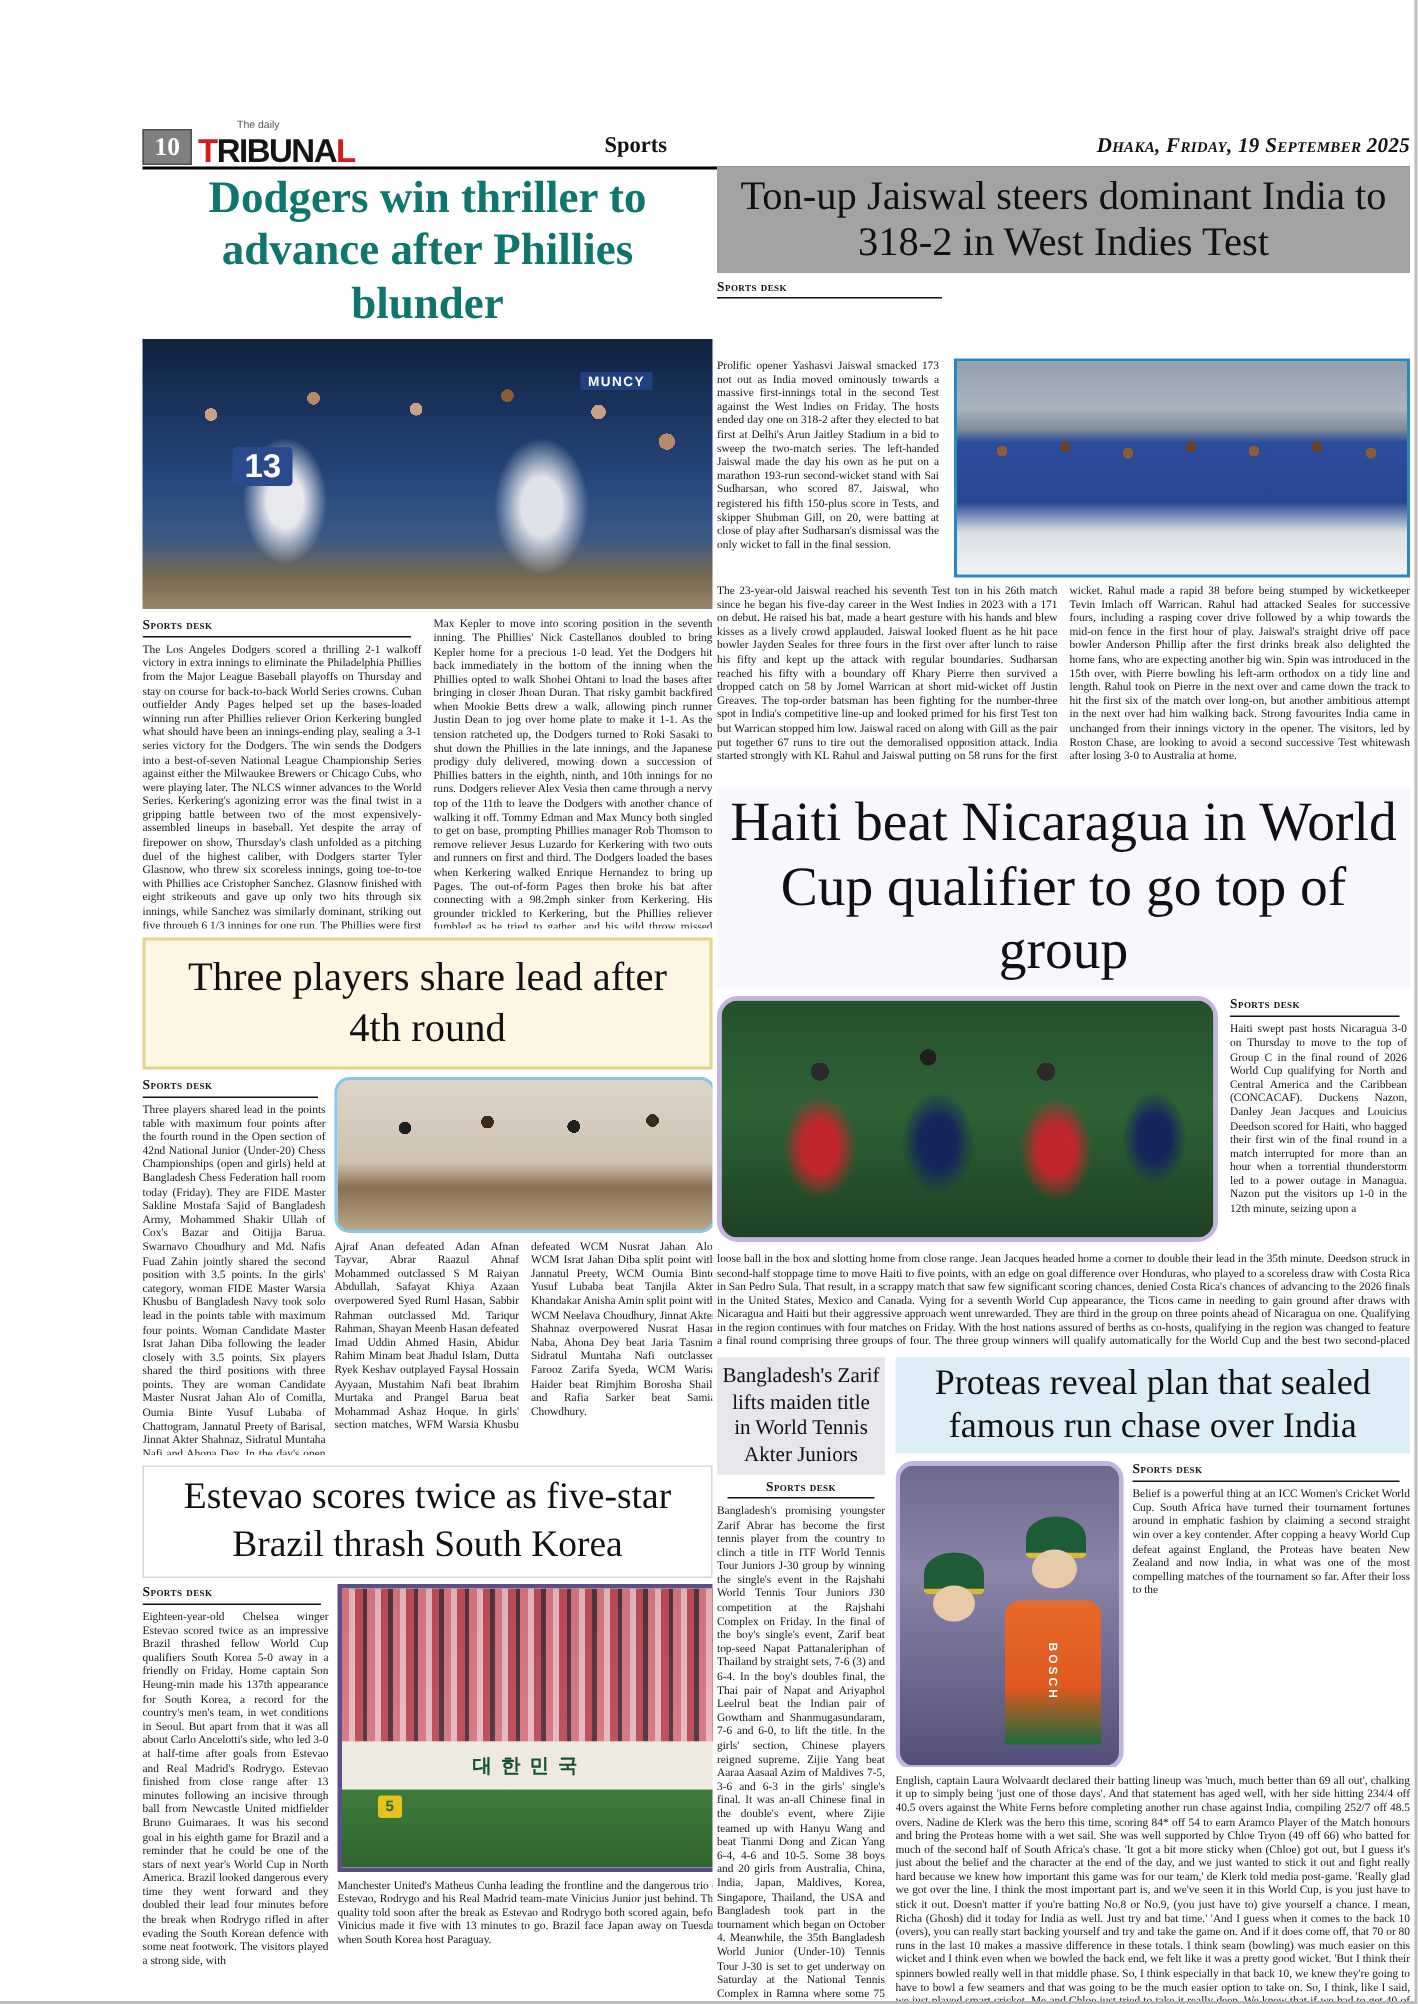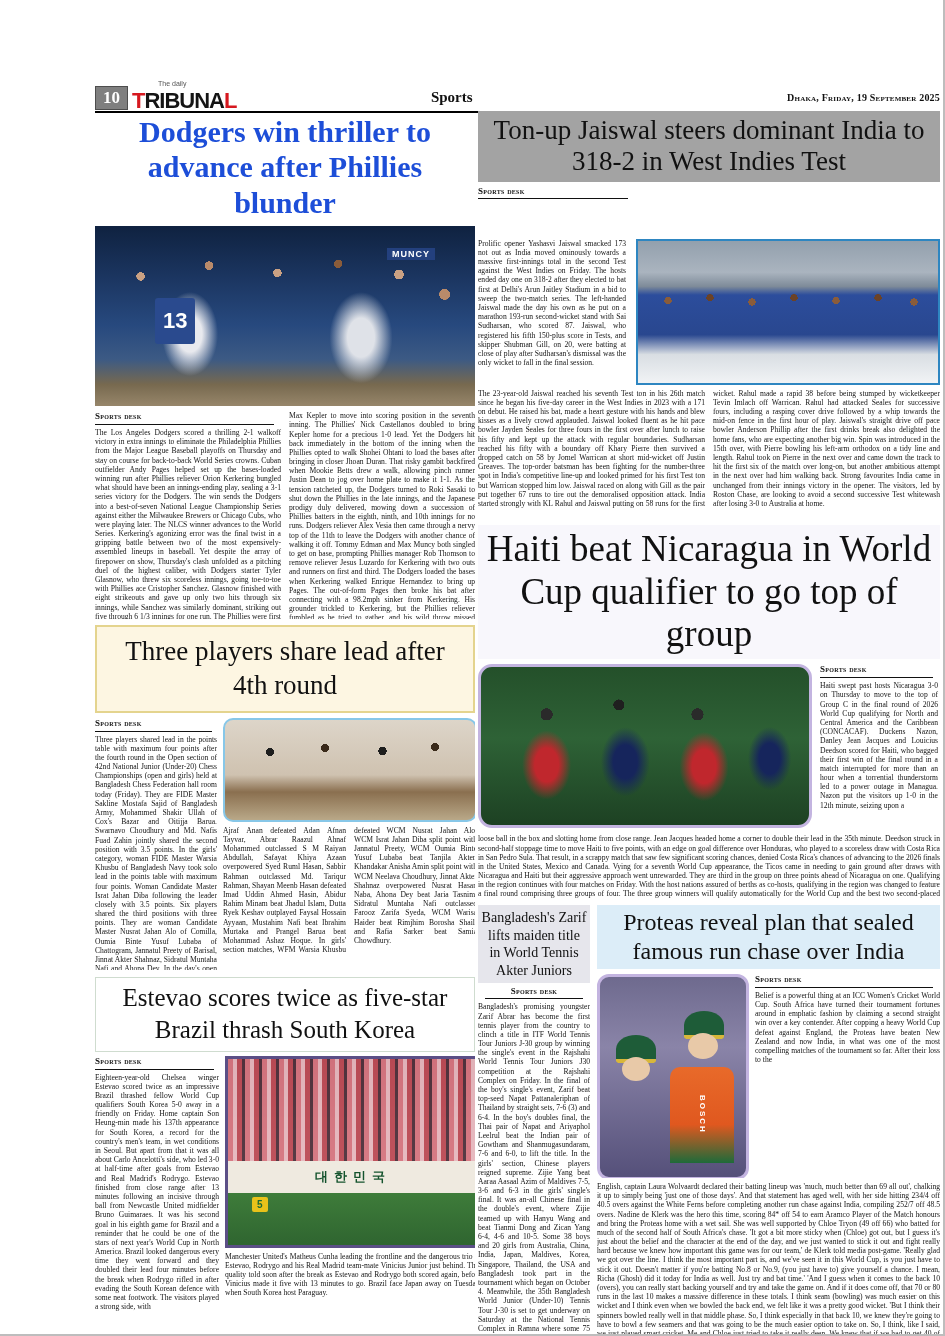--- a/index.html
+++ b/index.html
@@ -10,32 +10,32 @@
   .masthead{position:absolute;left:95px;top:84px;width:845px;height:27px;
             border-bottom:2.5px solid #000;display:flex;align-items:center;}
   .pagenum{background:#7f7f7f;color:#fff;font:bold 17px "Liberation Serif",serif;
            padding:1px 7px;border:1px solid #4d4d4d;margin-right:4px;}
   .logo-wrap{position:relative;padding-top:6px;}
   .tagline{position:absolute;top:-2px;left:26px;font:7px "Liberation Sans",sans-serif;color:#555;}
   .logo{font-family:"Liberation Sans",sans-serif;font-weight:bold;font-size:22px;letter-spacing:-1px;}
   .logo-red{color:#d6181f;}
   .logo-dark{color:#141414;}
   .section-title{flex:1;text-align:center;font-weight:bold;font-size:15px;margin-right:120px;}
-  .dateline{font-variant:small-caps;font-weight:bold;font-size:10px;letter-spacing:.2px;}
+  .dateline{font-variant:small-caps;font-weight:bold;font-size:14px;letter-spacing:.2px;font-style:italic;}
   
   .col-left{position:absolute;left:95px;top:114px;width:380px;}
   .col-right{position:absolute;left:478px;top:111px;width:462px;}
   
   .art-text{font-size:7.6px;line-height:1.21;text-align:justify;color:#141414;}
   .byline{font-weight:bold;font-variant:small-caps;font-size:9px;letter-spacing:.3px;
           border-bottom:1.5px solid #111;display:block;padding-bottom:2px;margin-bottom:3px;width:96%;}
   .byline.center{text-align:center;width:88%;margin:0 auto 3px auto;}
   .two-col{column-count:2;column-gap:8px;}
   
-  .h-dodgers{color:#1d4ed8;font-weight:bold;font-size:30px;line-height:1.18;text-align:center;margin:0 0 6px 0;}
+  .h-dodgers{color:#0f766e;font-weight:bold;font-size:30px;line-height:1.18;text-align:center;margin:0 0 6px 0;}
   .h-jaiswal{background:#a3a3a3;font-size:27px;line-height:1.16;text-align:center;padding:4px 14px;margin:0 0 4px 0;font-weight:400;}
   .h-haiti{background:#f8f7fc;font-size:37px;line-height:1.16;text-align:center;padding:3px 2px;margin:8px 0 5px 0;font-weight:400;}
   .h-chessbox{background:#fdf6e2;border:2px solid #e4d48e;font-size:27px;line-height:1.25;text-align:center;
               padding:8px 20px;margin:6px 0 5px 0;font-weight:400;}
   .h-estevao{border:1px solid #cfdccf;font-size:25px;line-height:1.3;text-align:center;padding:4px 2px;margin:7px 0 4px 0;font-weight:400;}
   .h-proteas{background:#dcedf8;font-size:24px;line-height:1.2;text-align:center;padding:3px 2px;margin:0 0 5px 0;font-weight:400;}
   .h-zarif{background:#e6e6ec;font-size:14px;line-height:1.25;text-align:center;padding:4px 3px;margin:0 0 3px 0;font-weight:400;}
   
   .dodgers-textrow{display:flex;gap:8px;height:208px;overflow:hidden;margin-top:5px;}
   .dodgers-textrow>div{flex:1;}
@@ -65,21 +65,21 @@
       radial-gradient(circle 7px at 12% 28%,#caa183 60%,transparent 61%),
       radial-gradient(circle 7px at 30% 22%,#b98a6a 60%,transparent 61%),
       radial-gradient(circle 7px at 48% 26%,#caa183 60%,transparent 61%),
       radial-gradient(circle 7px at 64% 21%,#8a5c3a 60%,transparent 61%),
       radial-gradient(circle 8px at 80% 27%,#caa183 60%,transparent 61%),
       radial-gradient(circle 9px at 92% 38%,#b98a6a 60%,transparent 61%),
       radial-gradient(ellipse 40px 60px at 25% 60%,#e8e9ee 30%,transparent 70%),
       radial-gradient(ellipse 45px 65px at 70% 62%,#dfe2e8 30%,transparent 70%),
       linear-gradient(180deg,#0f2240 0%,#1b3560 28%,#27497e 55%,#3c5a84 74%,#77694f 88%,#97866a 100%);}
   .jersey13{position:absolute;left:60px;top:72px;color:#fff;font:bold 22px "Liberation Sans",sans-serif;
-            background:#2a4a8e;padding:10px 8px;border-radius:3px;}
+            background:#2a4a8e;padding:0 8px;border-radius:3px;}
   .jerseyname{position:absolute;right:40px;top:22px;color:#fff;font:bold 9px "Liberation Sans",sans-serif;
             background:#23407e;padding:1px 5px;letter-spacing:1px;}
   .photo-india{width:304px;height:142px;border:2px solid #2e86c1;
     background:
       radial-gradient(circle 6px at 10% 42%,#8a5c3a 60%,transparent 61%),
       radial-gradient(circle 6px at 24% 40%,#6b4226 60%,transparent 61%),
       radial-gradient(circle 6px at 38% 43%,#8a5c3a 60%,transparent 61%),
       radial-gradient(circle 6px at 52% 40%,#6b4226 60%,transparent 61%),
       radial-gradient(circle 6px at 66% 42%,#8a5c3a 60%,transparent 61%),
       radial-gradient(circle 6px at 80% 40%,#6b4226 60%,transparent 61%),

